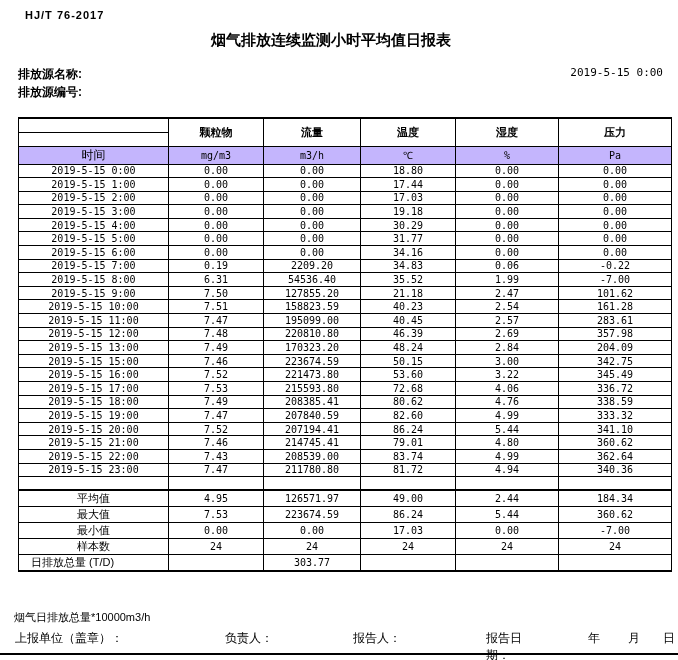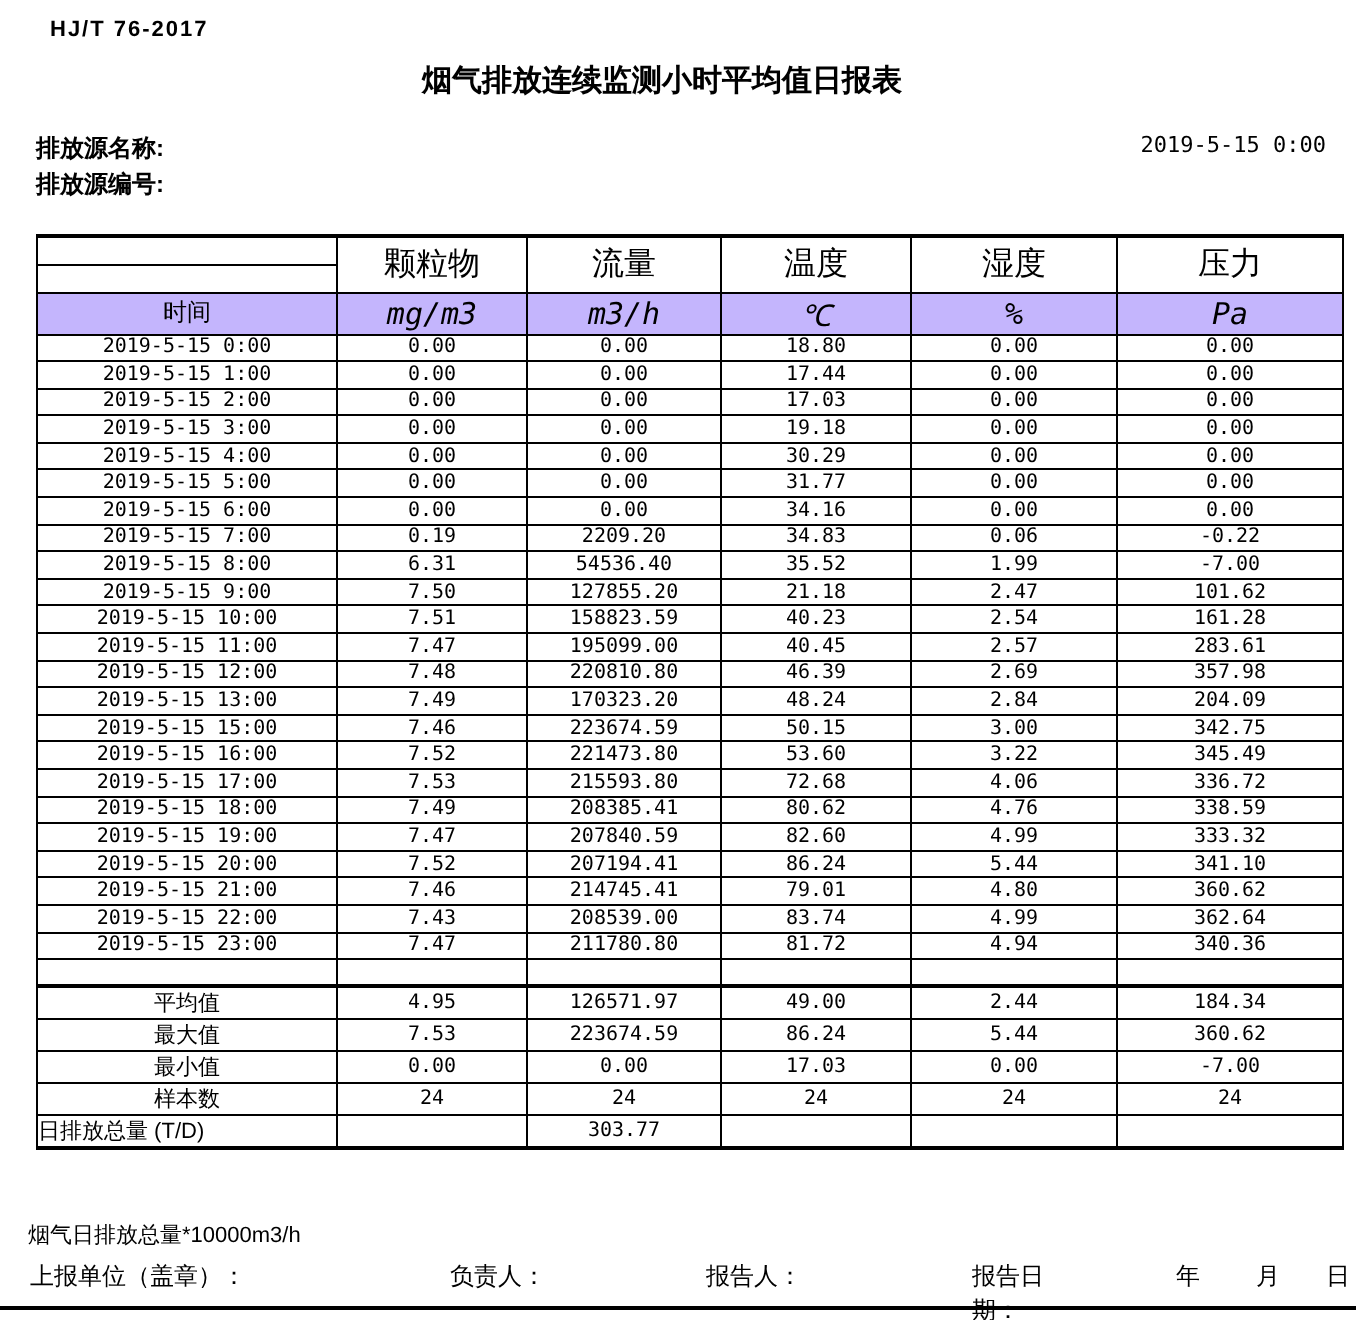--- a/index.html
+++ b/index.html
@@ -10,30 +10,30 @@
   .title  { position:absolute; left:0; top:31px; width:662px; text-align:center; font-size:15px; font-weight:bold; }
   .src-name { position:absolute; left:18px; top:66px; font-size:12px; font-weight:bold; }
   .src-id   { position:absolute; left:18px; top:84px; font-size:12px; font-weight:bold; }
   .hdr-date { position:absolute; left:505px; top:66px; width:158px; text-align:right; font-size:11px; font-family:"DejaVu Sans Mono",monospace; }
 
   .grid-wrap { position:absolute; left:18px; top:117px; }
   table.grid { border-collapse:collapse; table-layout:fixed; width:653px;
                border:1px solid #000; border-top:2px solid #000; border-bottom:2px solid #000; }
   table.grid th, table.grid td { border:1px solid #000; padding:0; text-align:center;
                white-space:nowrap; overflow:hidden; height:13.6px; }
-  tr.hdr-top th { height:28px; font-size:16px; font-weight:normal; }
+  tr.hdr-top th { height:28px; font-size:11px; font-weight:bold; }
   th.corner { position:relative; }
   .corner-line { position:absolute; left:0; right:0; top:50%; border-top:1px solid #000; }
   tr.hdr-unit td { background:#c4b5fd; height:13px; }
   tr.hdr-unit td.t { font-size:12px; }
-  tr.hdr-unit td.u { font-size:15px; font-family:"DejaVu Sans Mono",monospace;font-style:italic; }
+  tr.hdr-unit td.u { font-size:10px; font-family:"DejaVu Sans Mono",monospace; }
   td.c-first { font-size:10px; font-family:"DejaVu Sans Mono",monospace; }
   td.c-num   { font-size:10px; font-family:"DejaVu Sans Mono",monospace; }
   td.c-label { font-size:11px; font-family:"Liberation Sans",sans-serif; }
-  td.c-label.left { text-align:left; padding-left:0; }
+  td.c-label.left { text-align:left; padding-left:12px; }
   tbody.summary tr:first-child td { border-top:2px solid #000; }
 
   .note   { position:absolute; left:14px; top:610px; font-size:11px; }
   .sign-row { position:absolute; left:0; top:630px; width:542px; height:16px; font-size:12px; }
   .sign-row span { position:absolute; top:0; font-weight:normal; }
   .lbl-unit { left:15px; }
   .lbl-resp { left:225px; }
   .lbl-rept { left:353px; }
   .lbl-date { left:486px; }
   .lbl-year { left:588px; }

